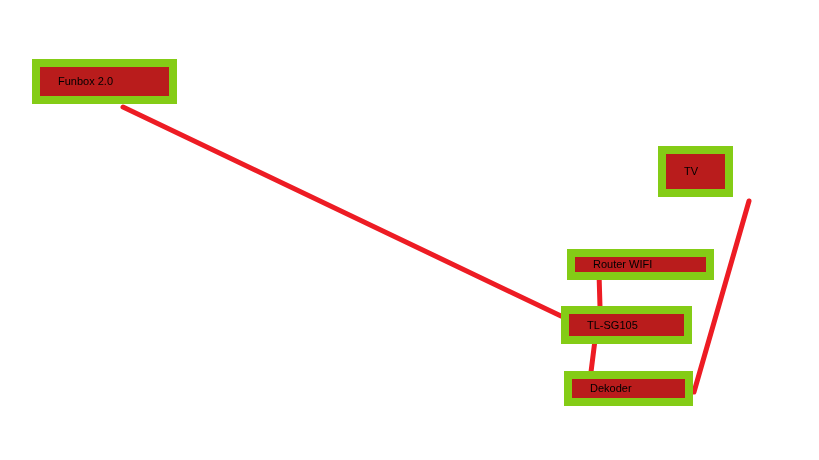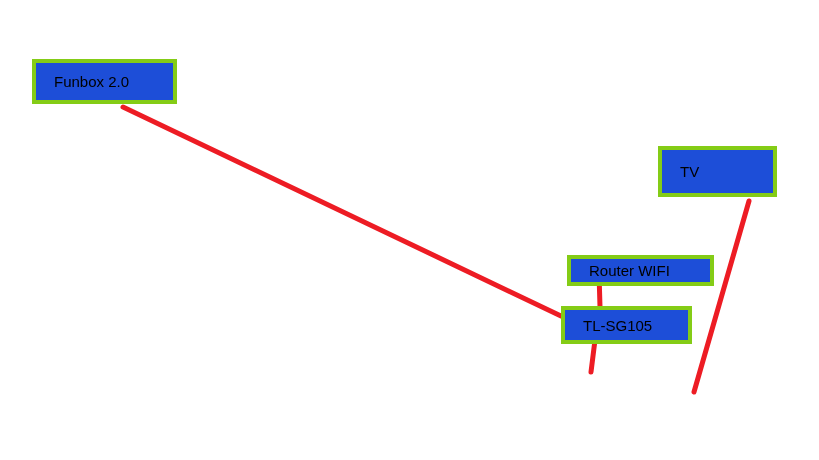--- a/index.html
+++ b/index.html
@@ -19,46 +19,49 @@
     position: absolute;
     left: 0;
     top: 0;
     width: 819px;
     height: 460px;
     pointer-events: none;
   }
   .diagram-node {
     position: absolute;
     box-sizing: border-box;
-    border: 4px solid #84cc16;
-    background: #1d4ed8;
+    border: 8px solid #84cc16;
+    background: #b91c1c;
     display: flex;
     align-items: center;
     padding-left: 18px;
     color: #000000;
-    font-size: 15px;
+    font-size: 11px;
     line-height: 1;
     white-space: nowrap;
   }
 </style>
 </head>
 <body>
 
 <div id="canvas">
   <svg id="edges-svg" xmlns="http://www.w3.org/2000/svg" viewBox="0 0 819 460">
       <line x1="123" y1="107" x2="561" y2="316" stroke="#ed1c24" stroke-width="5" stroke-linecap="round"></line>
       <line x1="599" y1="273" x2="600" y2="307" stroke="#ed1c24" stroke-width="5" stroke-linecap="round"></line>
       <line x1="596" y1="332" x2="591" y2="372" stroke="#ed1c24" stroke-width="5" stroke-linecap="round"></line>
       <line x1="749" y1="201" x2="694" y2="392" stroke="#ed1c24" stroke-width="5" stroke-linecap="round"></line>
     </svg>
 <div class="diagram-node" style="left: 32px; top: 59px; width: 145px; height: 45px;">
       <span>Funbox 2.0</span>
     </div>
-    <div class="diagram-node" style="left: 658px; top: 146px; width: 119px; height: 51px;">
+    <div class="diagram-node" style="left: 658px; top: 146px; width: 75px; height: 51px;">
       <span>TV</span>
     </div>
-    <div class="diagram-node" style="left: 567px; top: 255px; width: 147px; height: 31px;">
+    <div class="diagram-node" style="left: 567px; top: 249px; width: 147px; height: 31px;">
       <span>Router WIFI</span>
     </div>
     <div class="diagram-node" style="left: 561px; top: 306px; width: 131px; height: 38px;">
       <span>TL-SG105</span>
     </div>
+    <div class="diagram-node" style="left: 564px; top: 371px; width: 129px; height: 35px;">
+      <span>Dekoder</span>
+    </div>
   </div>
 
 </body></html>

